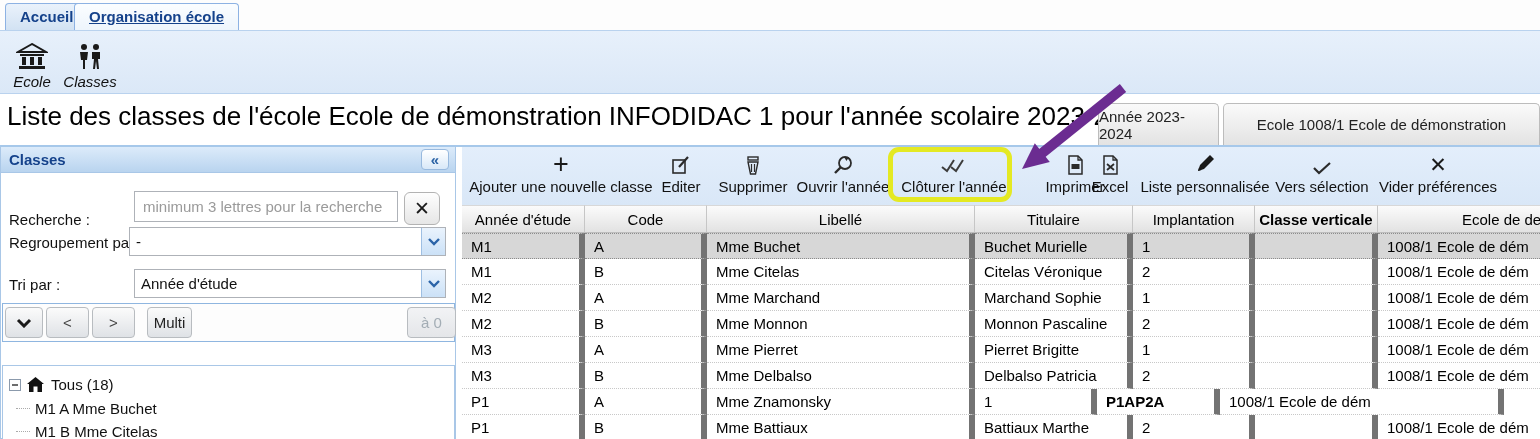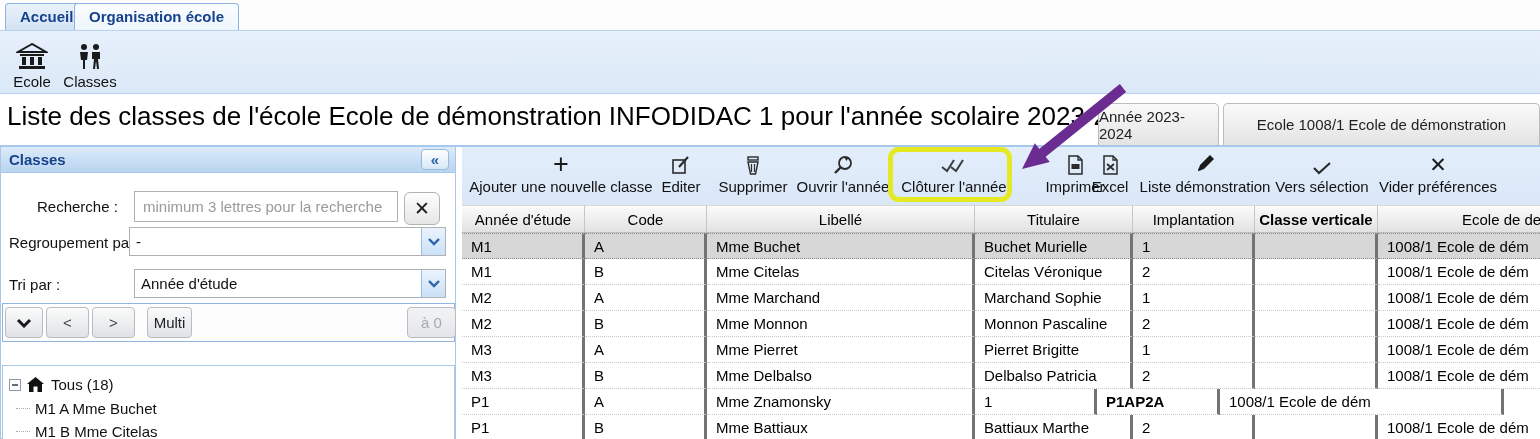--- a/index.html
+++ b/index.html
@@ -5,28 +5,28 @@
   * { box-sizing: border-box; margin: 0; padding: 0; }
   html,body { width:1540px; height:439px; overflow:hidden; }
   body { font-family:"Liberation Sans","DejaVu Sans",sans-serif; font-size:15px; color:#1a1a1a; background:#fff; }
   #app { position:relative; width:1540px; height:439px; overflow:hidden; background:#fff; }
 
   
   .tabbar { position:absolute; left:0; top:0; width:1540px; height:30px; background:#fdfdfd; }
   .tab { position:absolute; top:3px; height:27px; padding:4px 14px 0; font-weight:bold; color:#15428b;
          border:1px solid #8db2e3; border-bottom:none; border-radius:4px 4px 0 0; cursor:default; }
   .tab.inactive { left:5px; background:linear-gradient(#eaf2fb,#d2e2f3); }
-  .tab.active   { left:74px; background:linear-gradient(#fbfdff,#eef5fc); }
+  .tab.active   { left:74px; background:linear-gradient(#fbfdff,#eef5fc);text-decoration:underline; }
 
   
   .ribbon { position:absolute; left:0; top:30px; width:1540px; height:64px;
             background:linear-gradient(#e7f0fb,#dbe8f7); border-top:1px solid #b9d2ee; border-bottom:1px solid #b9d2ee; }
   .ribbon-btn { position:absolute; top:6px; width:64px; height:54px; display:flex; flex-direction:column; align-items:center; justify-content:flex-end; }
   .ribbon-btn .ric { height:32px; display:flex; align-items:center; }
-  .ribbon-btn .rlabel { font-size:15px; color:#111; line-height:18px; }
+  .ribbon-btn .rlabel { font-size:15px; color:#111; line-height:18px;font-style:italic; }
   .ribbon-btn.b0 { left:0px; }
   .ribbon-btn.b1 { left:58px; }
 
   
   .titleband { position:absolute; left:0; top:95px; width:1540px; height:50px; background:#fff; }
   .page-title { position:absolute; left:7px; top:6px; font-size:26px; color:#000; white-space:nowrap; }
 
   .ctx-btn { position:absolute; top:103px; height:42px; background:linear-gradient(#fafafa,#e3e3e3);
              border:1px solid #bcbcbc; border-bottom:none; border-radius:5px 5px 0 0;
              display:flex; align-items:center; justify-content:center; font-size:15px; color:#222; }
@@ -93,21 +93,21 @@
   .plus-glyph { font-size:27px; line-height:22px; font-weight:normal; color:#1a1a1a; }
   .x-glyph { font-size:21px; font-weight:bold; color:#1a1a1a; line-height:20px; }
 
   .highlight-box { position:absolute; left:888px; top:147px; width:124px; height:55px; border:5px solid #e4e923; border-radius:11px; z-index:30; pointer-events:none; }
 
   
   .grid { position:absolute; left:0; top:58px; width:1078px; height:234px; }
   .g-row { display:flex; width:1200px; }
   .g-head .cell { height:28px; background:linear-gradient(#fbfbfb,#e2e2e2); border-right:1px solid #c6c6c6; border-bottom:1px solid #bdbdbd; border-top:1px solid #d8d8d8;
                   display:flex; align-items:center; justify-content:center; color:#000; overflow:hidden; white-space:nowrap; }
-  .g-body .cell { height:26px; border-right:3px solid #737373; border-bottom:1px dotted #c8c8c8;
+  .g-body .cell { height:26px; border-right:6px solid #737373; border-bottom:1px dotted #c8c8c8;
                   display:flex; align-items:center; padding-left:9px; color:#000; overflow:hidden; white-space:nowrap; }
   .g-row.selected .cell { background:#d7d7d7; border-bottom:1px dotted #8c8c8c; border-top:1px dotted #8c8c8c; height:26px; }
   .c0 { width:123px; } .c1 { width:122px; } .c2 { width:268px; } .c3 { width:158px; }
   .c4 { width:122px; } .c5 { width:123px;font-weight:bold; } .c6 { width:284px; }
 
   .arrow-overlay { position:absolute; left:0; top:0; width:1540px; height:439px; pointer-events:none; z-index:40; }
   svg.iconsvg { display:block; }
 </style>
 </head>
 <body>
@@ -162,21 +162,21 @@
   </div>
 
   <div class="content-line"></div>
 
   <div class="sidebar">
     <div class="panel-header">
       <span>Classes</span>
       <span class="collapse-btn">«</span>
     </div>
 
-    <span class="fld-label" style="top:51px;margin-left:28px;">Recherche :</span>
+    <span class="fld-label" style="top:64px;">Recherche :</span>
     <input class="search-input" type="text" placeholder="minimum 3 lettres pour la recherche" style="">
     <div class="xclear-btn">
       <span>✕</span>
     </div>
 
     <span class="fld-label" style="top:87px;">Regroupement par :</span>
     <div class="dd group">
       <span class="dd-value">-</span>
       <span class="dd-btn">
         <svg class="iconsvg" width="12" height="8" viewBox="0 0 12 8">
@@ -308,21 +308,21 @@
         <span class="tlab">Excel</span>
       </div>
 
       <div class="tbtn t7">
         <span class="tic">
           <svg class="iconsvg" width="22" height="22" viewBox="0 0 22 22">
             <polygon points="4,18 6,12 16,2 20,6 10,16" fill="#1a1a1a"></polygon>
             <polygon points="4,18 5,14.5 7.5,17" fill="#1a1a1a"></polygon>
           </svg>
         </span>
-        <span class="tlab">Liste démonstration</span>
+        <span class="tlab">Liste personnalisée</span>
       </div>
 
       <div class="tbtn t8">
         <span class="tic">
           <svg class="iconsvg" width="20" height="14" viewBox="0 0 20 14">
             <path d="M2 7 L7 12 L18 2" fill="none" stroke="#2b2b2b" stroke-width="2.2"></path>
           </svg>
         </span>
         <span class="tlab">Vers sélection</span>
       </div>

